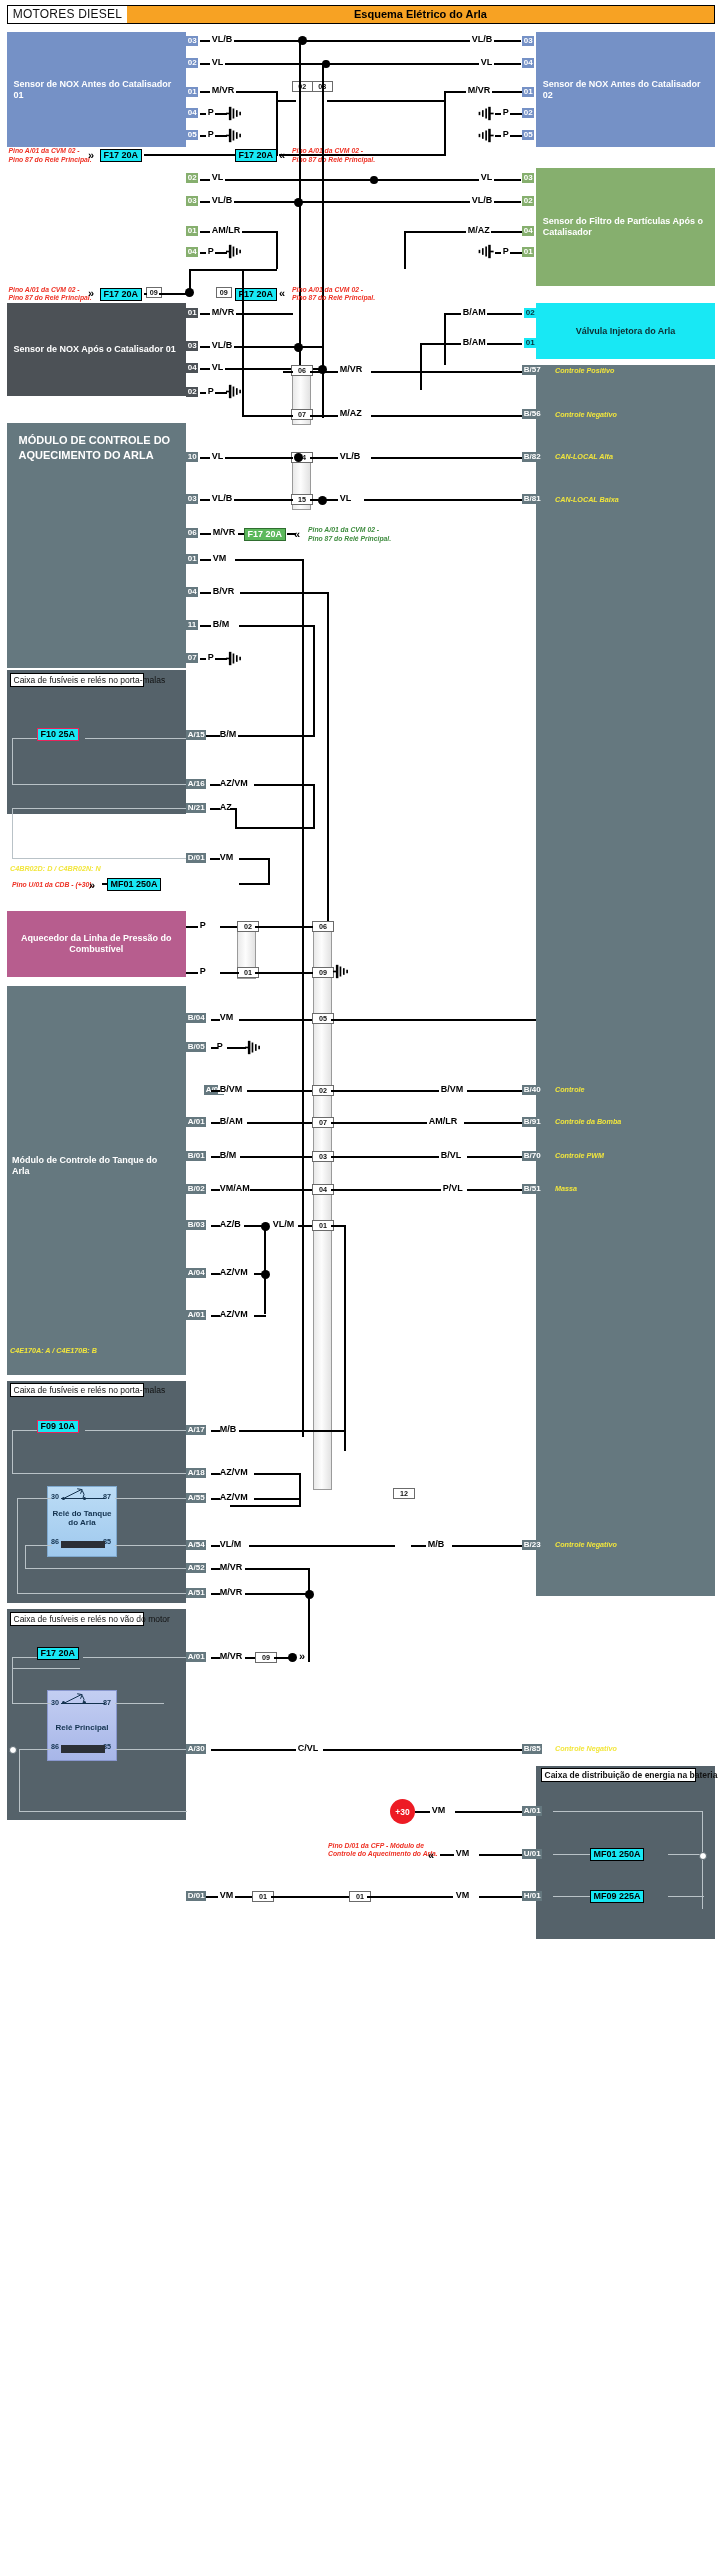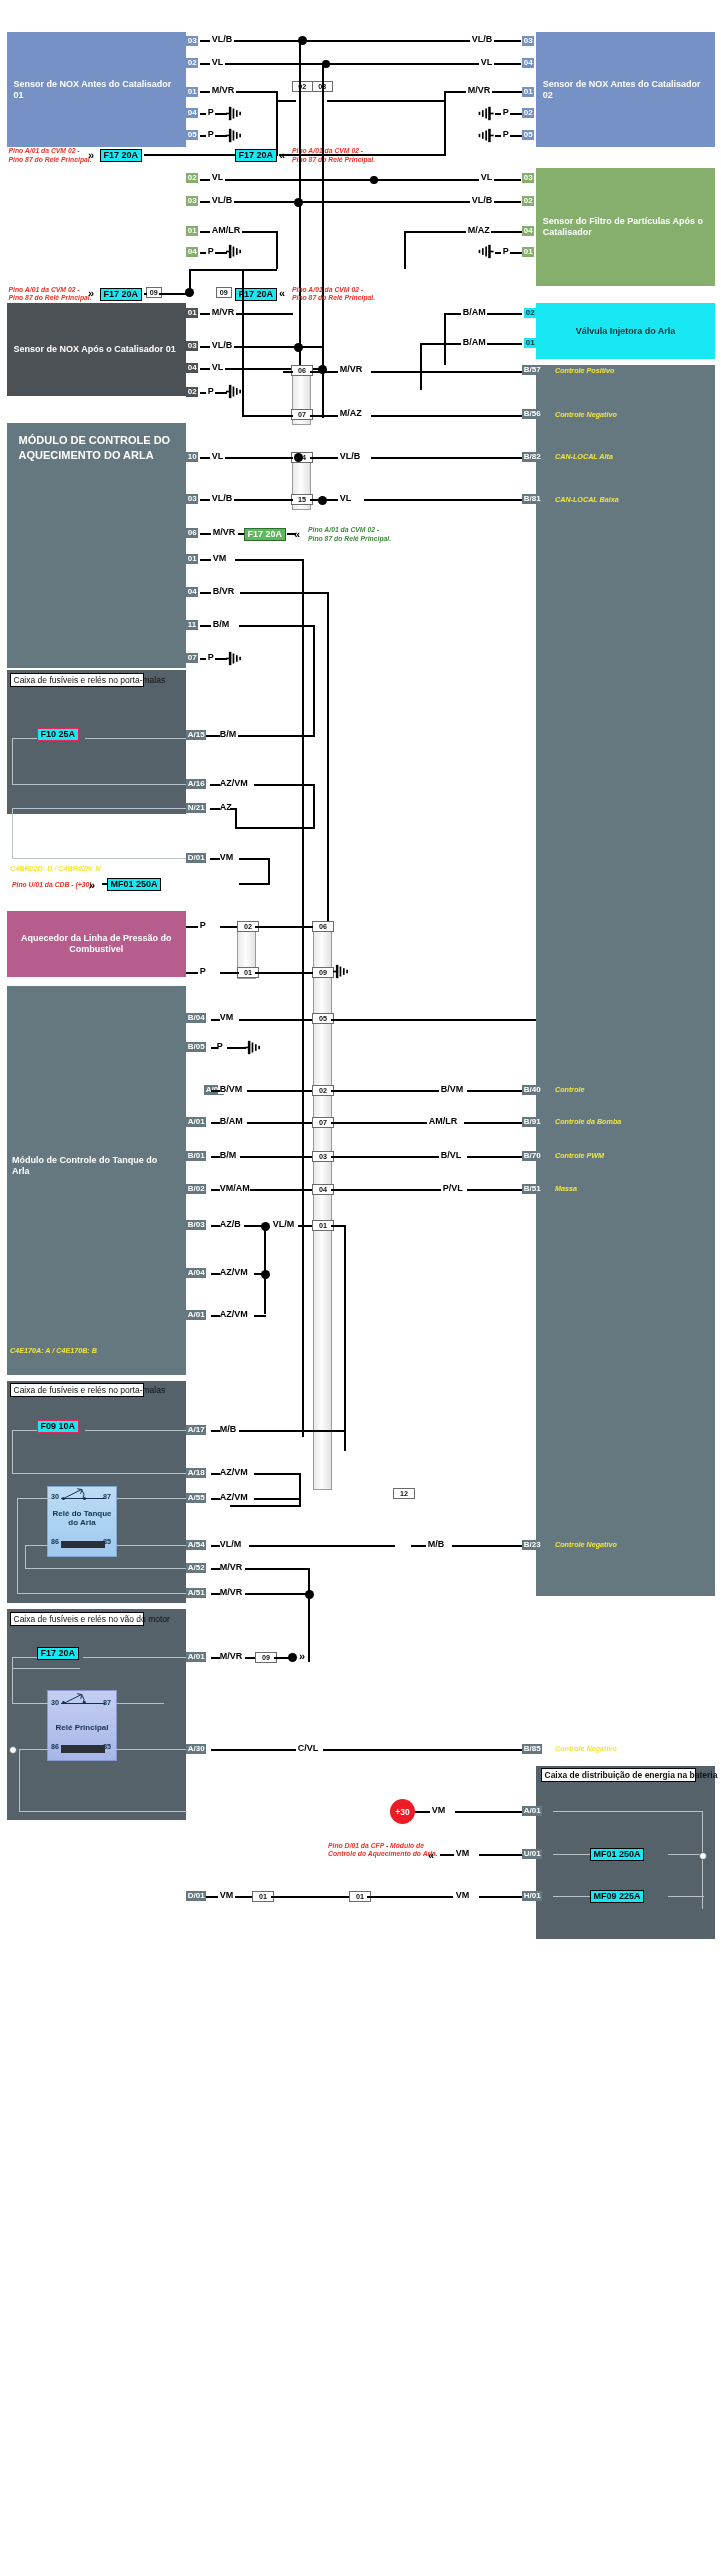--- a/index.html
+++ b/index.html
@@ -86,20 +86,24 @@
   .b30{position:absolute;border-radius:50%;background:#ED1B24;color:#fff;font-size:8.5px;font-weight:bold;
        display:flex;align-items:center;justify-content:center;}
 
   .whitedot{position:absolute;width:6px;height:6px;border-radius:50%;background:#fff;border:0.8px solid #5d6a72;}
 </style>
 </head>
 <body>
 
 <div id="page">
 
+  <div class="ab hdr">
+    <div class="hdr-left">MOTORES DIESEL</div>
+    <div class="hdr-title">Esquema Elétrico do Arla</div>
+  </div>
 
   <div class="ab modbox c-blue mid" style="left:6.8px;top:32px;width:179px;height:115px;">
     <span class="inner">Sensor de NOX Antes do Catalisador 01</span>
   </div>
   <div class="ab modbox c-blue mid" style="left:536px;top:32px;width:179px;height:115px;">
     <span class="inner">Sensor de NOX Antes do Catalisador 02</span>
   </div>
 
   <div class="pin blue" style="left:186px;top:36px;">03</div>
   <div class="pin blue" style="left:186px;top:58px;">02</div>

